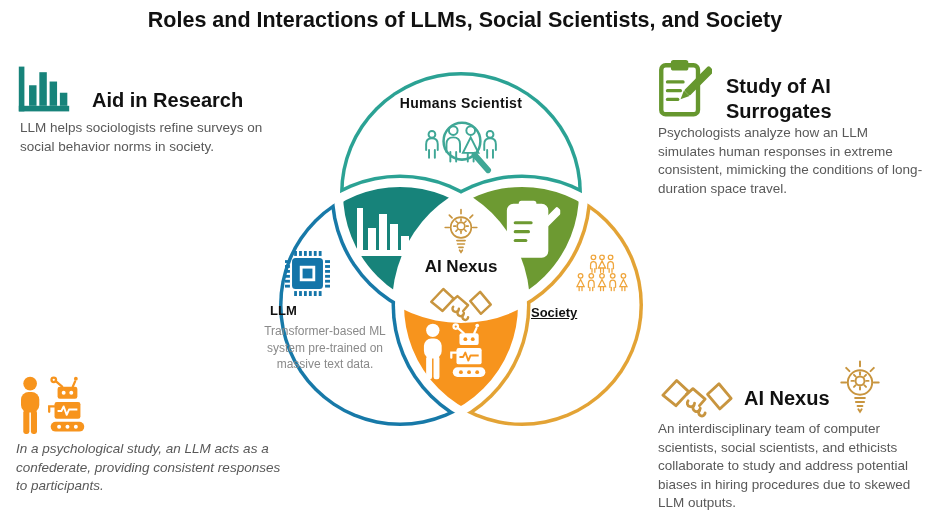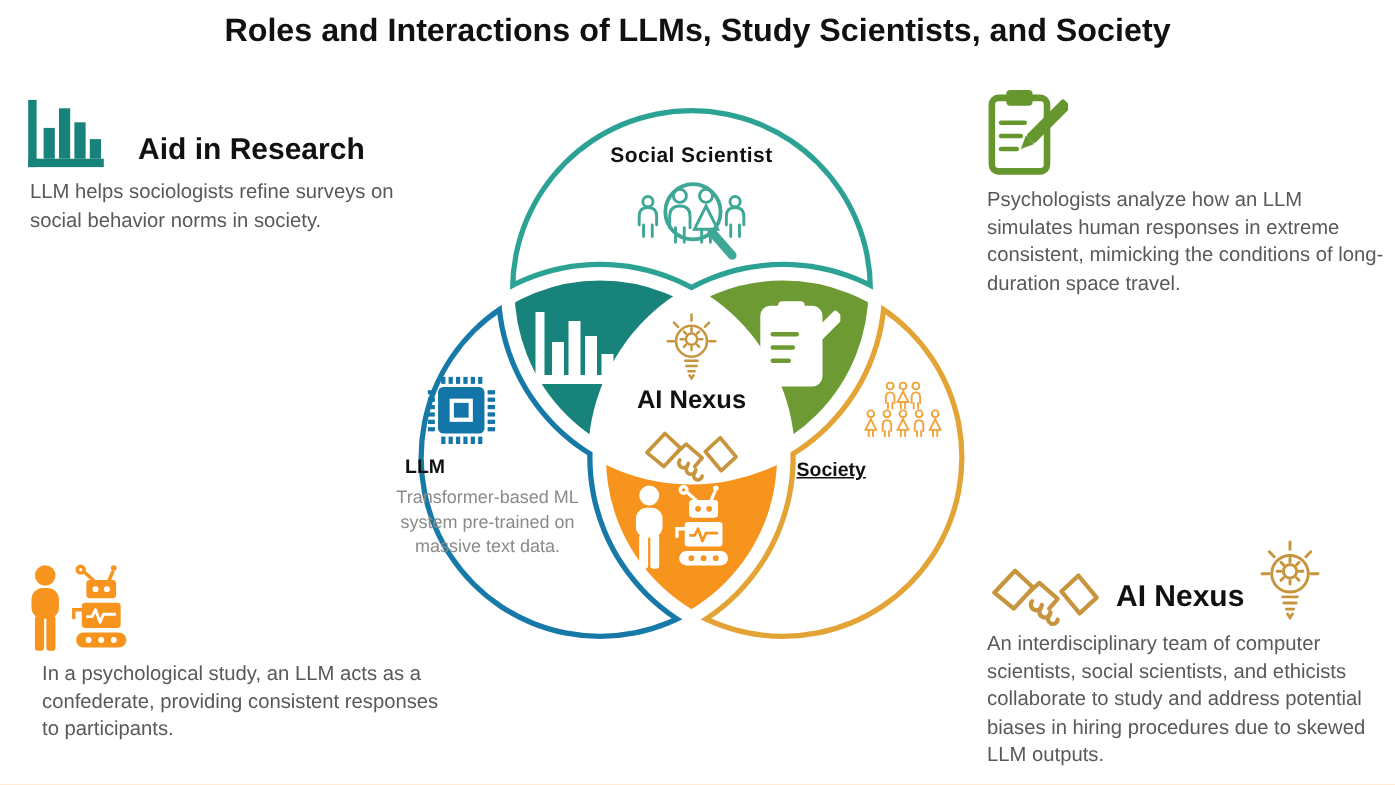--- a/index.html
+++ b/index.html
@@ -24,21 +24,21 @@
   .p-clip{color:#fff;--lines:#6D9A32;--paper:#fff;}
   
   #tl-icon{left:16px;top:62px;width:56px;height:54px;}
   #tl-h{left:92px;top:88px;width:220px;}
   #tl-b{left:20px;top:119px;width:258px;}
   #tr-icon{left:656px;top:58px;width:56px;height:60px;}
   #tr-h{left:726px;top:74px;width:130px;}
   #tr-b{left:658px;top:124px;width:268px;}
   #bl-icon{left:14px;top:376px;width:78px;height:64px;}
   #bl-h{left:92px;top:384px;width:195px;}
-  #bl-b{left:28px;top:440px;width:272px;}
+  #bl-b{left:16px;top:440px;width:272px;font-style:italic;}
   #br-hand{left:658px;top:374px;width:78px;height:52px;}
   #br-h{left:744px;top:386px;width:110px;}
   #br-bulb{left:834px;top:358px;width:52px;height:62px;}
   #br-b{left:658px;top:420px;width:276px;}
   
   #v-top-label{left:361px;top:95px;width:200px;text-align:center;font-size:14px;letter-spacing:.3px;}
   #v-top-icon{left:413px;top:117px;width:96px;height:62px;}
   #v-chip{left:285px;top:251px;width:45px;height:45px;}
   #v-llm-label{left:270px;top:303px;width:122px;font-size:13px;}
   #v-llm-desc{left:258px;top:323px;width:134px;text-align:center;}
@@ -281,48 +281,49 @@
     <rect width="930" height="523" fill="#fff" mask="url(#mTopI)"></rect>
     <rect width="930" height="523" fill="#1779A8" mask="url(#mLeftO)"></rect>
     <rect width="930" height="523" fill="#fff" mask="url(#mLeftI)"></rect>
     <rect width="930" height="523" fill="#E3A335" mask="url(#mRightO)"></rect>
     <rect width="930" height="523" fill="#fff" mask="url(#mRightI)"></rect>
     <rect width="930" height="523" fill="#17837A" mask="url(#mPetAB)"></rect>
     <rect width="930" height="523" fill="#6D9A32" mask="url(#mPetAC)"></rect>
     <rect width="930" height="523" fill="#F7941D" mask="url(#mPetBC)"></rect>
   </svg>
 
-  <div class="abs title">Roles and Interactions of LLMs, Study Scientists, and Society</div>
+  <div class="abs title">Roles and Interactions of LLMs, Social Scientists, and Society</div>
 
   <svg id="tl-icon" class="ic c-teal" viewBox="0 0 60 56">
       <use href="#sym-bar"></use>
     </svg>
   <div id="tl-h" class="abs h">Aid in Research</div>
   <div id="tl-b" class="abs b">LLM helps sociologists refine surveys on social behavior norms in society.</div>
 
   <svg id="tr-icon" class="ic c-green" viewBox="0 0 64 68">
       <use href="#sym-clip"></use>
     </svg>
+  <div id="tr-h" class="abs h">Study of AI Surrogates</div>
   <div id="tr-b" class="abs b">Psychologists analyze how an LLM simulates human responses in extreme consistent, mimicking the conditions of long-duration space travel.</div>
 
   <svg id="bl-icon" class="ic c-orange" viewBox="0 0 100 84">
       <use href="#sym-robot"></use>
     </svg>
   <div id="bl-b" class="abs b">In a psychological study, an LLM acts as a confederate, providing consistent responses to participants.</div>
 
   <svg id="br-hand" class="ic c-gold" viewBox="0 0 96 64">
       <use href="#sym-hand"></use>
     </svg>
   <div id="br-h" class="abs h">AI Nexus</div>
   <svg id="br-bulb" class="ic c-gold" viewBox="0 0 64 76">
       <use href="#sym-bulb"></use>
     </svg>
   <div id="br-b" class="abs b">An interdisciplinary team of computer scientists, social scientists, and ethicists collaborate to study and address potential biases in hiring procedures due to skewed LLM outputs.</div>
 
-  <div id="v-top-label" class="abs vlabel">Social Scientist</div>
+  <div id="v-top-label" class="abs vlabel">Humans Scientist</div>
   <svg id="v-top-icon" class="ic c-magteal" viewBox="0 0 84 64">
       <use href="#sym-magnif"></use>
     </svg>
 
   <svg id="v-chip" class="ic c-chip" viewBox="0 0 64 64">
       <use href="#sym-chip"></use>
     </svg>
   <div id="v-llm-label" class="abs vlabel">LLM</div>
   <div id="v-llm-desc" class="abs vdesc">Transformer-based ML system pre-trained on massive text data.</div>
 

